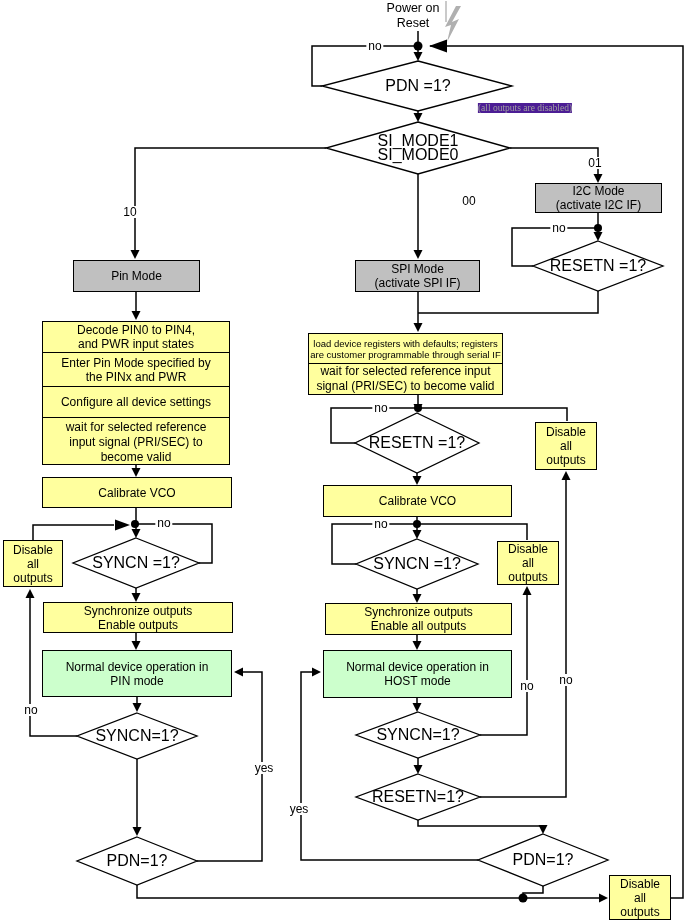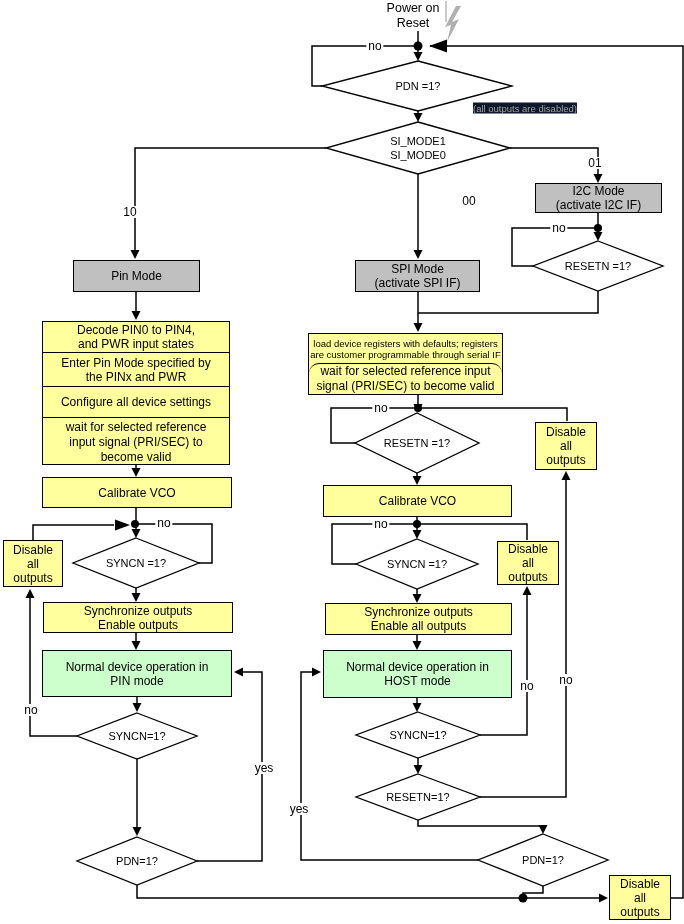--- a/index.html
+++ b/index.html
@@ -10,26 +10,26 @@
        display:flex;flex-direction:column;align-items:center;justify-content:center;
        text-align:center;font-size:12px;line-height:14px;}
   .yellow{background:#ffff9e;}
   .gray{background:#c0c0c0;}
   .green{background:#ccffcc;}
   .stack{position:absolute;z-index:2;border:1.5px solid #000;box-sizing:border-box;background:#ffff9e;}
   .stack .row{box-sizing:border-box;display:flex;flex-direction:column;align-items:center;
        justify-content:center;text-align:left;font-size:12px;line-height:14px;}
   .stack .row + .row{border-top:1.5px solid #000;}
   .row.small{font-size:9.5px;line-height:11px;}
-  .dtext{position:absolute;z-index:3;width:140px;text-align:center;font-size:11px;line-height:14px;
+  .dtext{position:absolute;z-index:3;width:140px;text-align:center;font-size:16px;line-height:14px;
        transform:translate(-50%,-50%);pointer-events:none;}
   .lbl{position:absolute;z-index:4;transform:translate(-50%,-50%);font-size:12px;line-height:12px;
        background:#fff;padding:0 2px;white-space:nowrap;}
   .note{position:absolute;z-index:4;transform:translate(-50%,-50%);font-size:9.5px;color:#a0a0a0;
-       white-space:nowrap;background:#0f172a;}
+       white-space:nowrap;background:#4c1d95;font-family:Liberation Serif, serif;}
   .start{position:absolute;z-index:4;text-align:center;font-size:12.5px;line-height:15px;width:90px;}
 </style>
 </head>
 <body>
 
 <div id="flow">
 
   <svg class="wires" width="684" height="924" viewBox="0 0 684 924">
     <g stroke="#000" stroke-width="1.5" fill="none">
 
@@ -179,21 +179,21 @@
       <div>input signal (PRI/SEC) to</div>
       <div>become valid</div>
     </div>
   </div>
 
   <div class="stack" style="left:308px;top:333px;width:195px;height:62px;">
     <div class="row small" style="height:29px;">
       <div>load device registers with defaults; registers</div>
       <div>are customer programmable through serial IF</div>
     </div>
-    <div class="row" style="height:31px;line-height:15px;border-radius:10px;">
+    <div class="row" style="height:31px;line-height:15px;">
       <div>wait for selected reference input</div>
       <div>signal (PRI/SEC) to become valid</div>
     </div>
   </div>
 
   <div class="box yellow" style="left:42px;top:477px;width:190px;height:31px;">
     <div>Calibrate VCO</div>
   </div>
   <div class="box yellow" style="left:323px;top:485px;width:189px;height:32px;">
     <div>Calibrate VCO</div>

